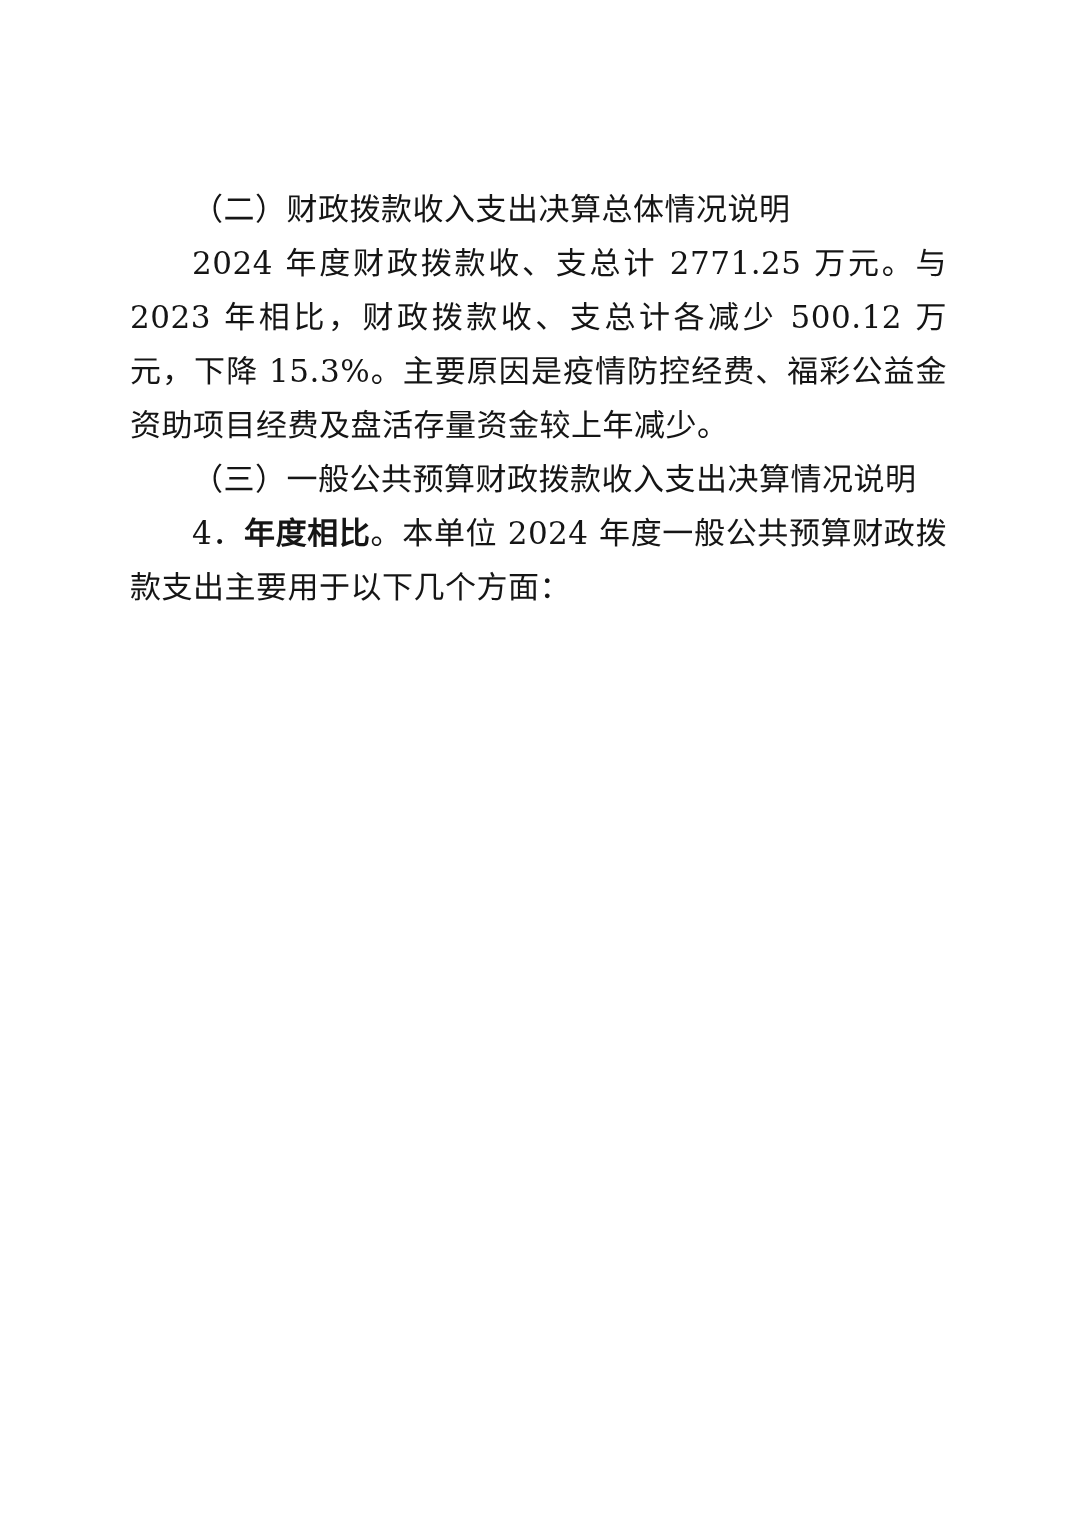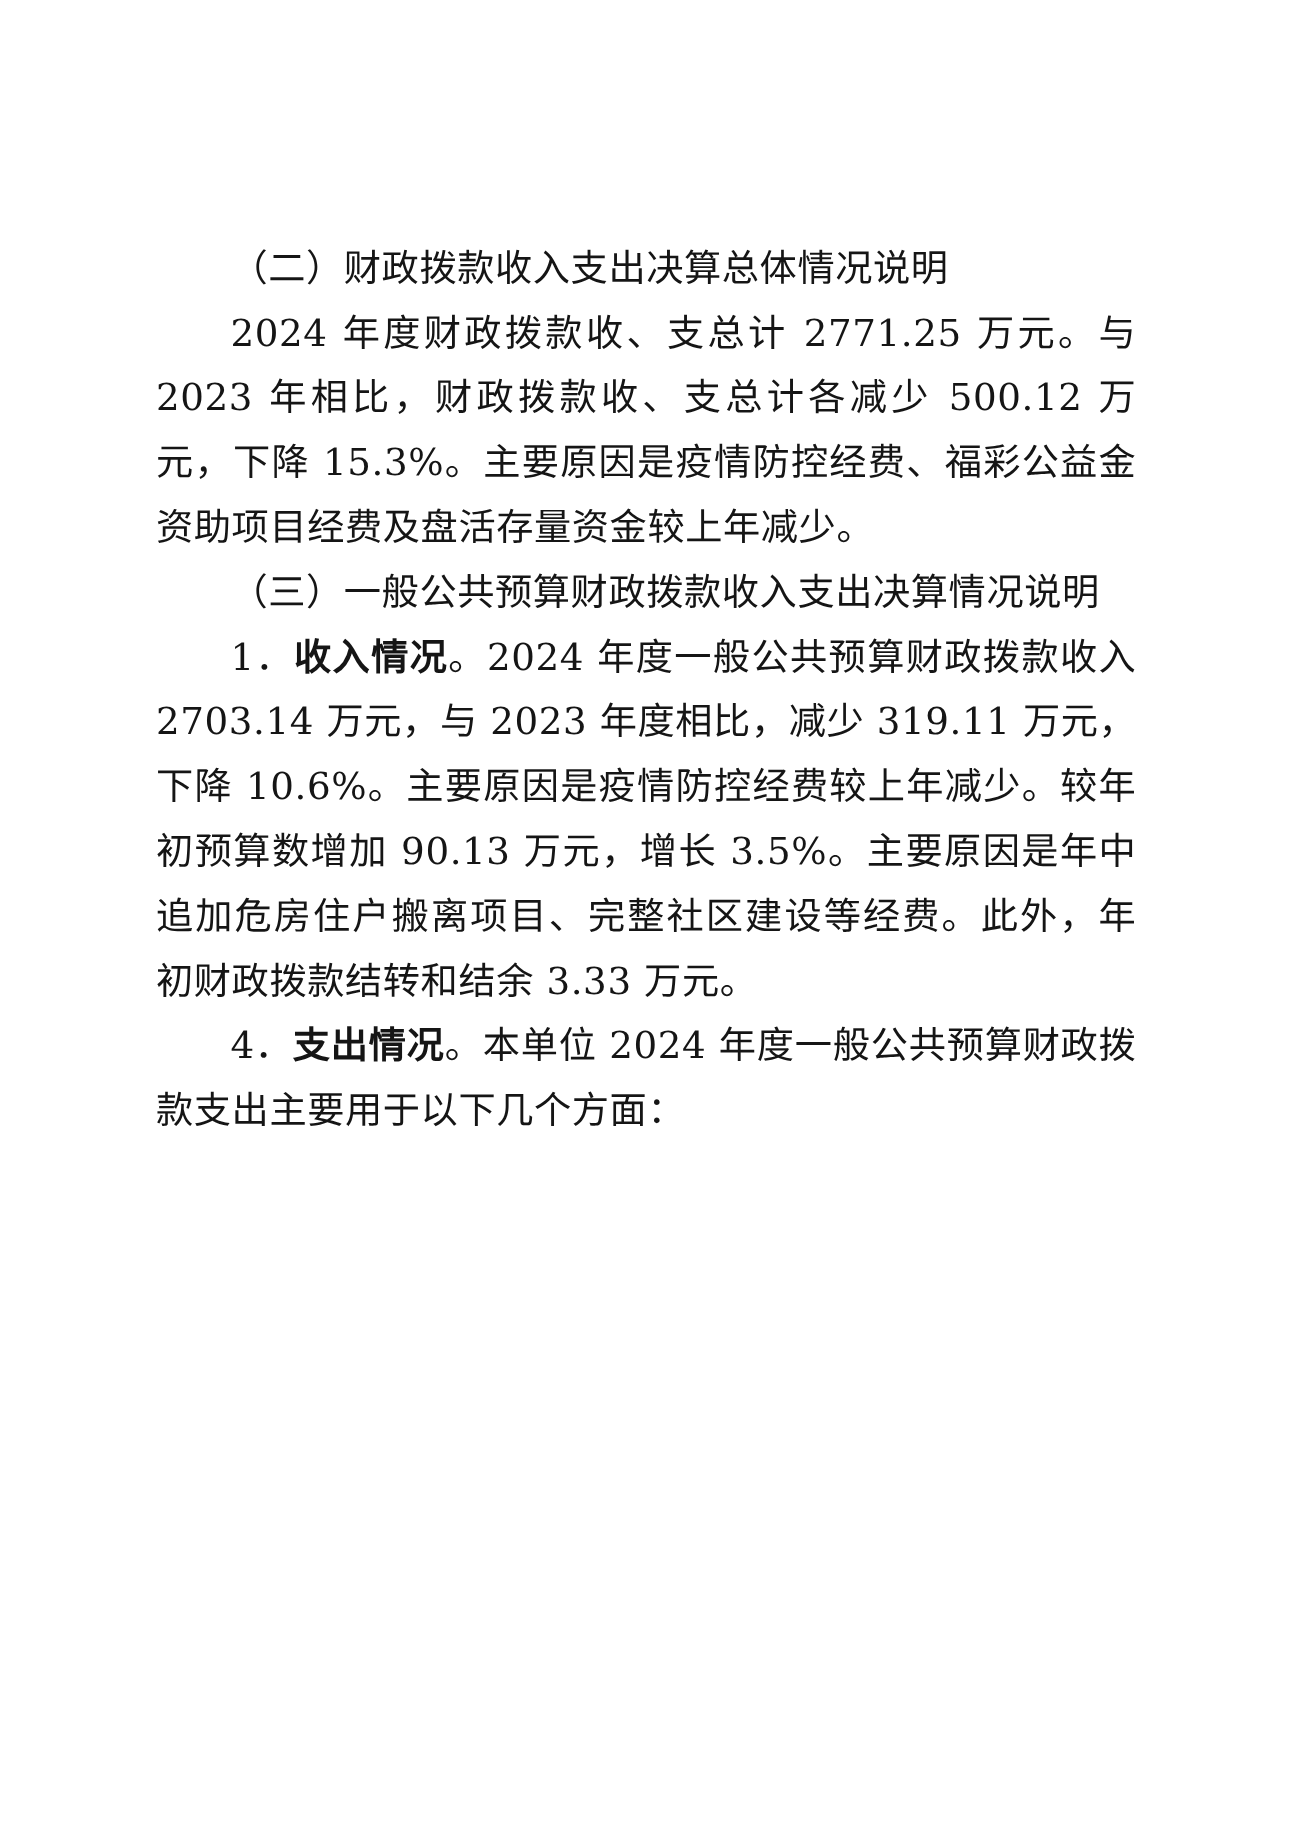--- a/index.html
+++ b/index.html
@@ -1,21 +1,21 @@
 <!DOCTYPE html>
 <html lang="zh-CN"><head>
 <meta charset="utf-8">
 <style>
   * { margin: 0; padding: 0; box-sizing: border-box; }
   html, body { background: #ffffff; }
   .page {
     position: relative;
     width: 1075px;
     height: 1108px;
-    margin: 15px auto;
+    margin: 0 auto;
     background: #ffffff;
     font-family: "DejaVu Serif", "Liberation Serif", serif;
     color: #151515;
     overflow: hidden;
     border-radius: 10px;
   }
   .content {
     position: absolute;
     left: 130px;
     top: 182px;
@@ -51,22 +51,21 @@
 
 <div class="page">
   <div class="content">
 
     <h3 class="hd">（二）财政拨款收入支出决算总体情况说明</h3>
 
     <p><span>2024 年度财政拨款收、支总计 2771.25 万元。与 2023 年相比，财政拨款收、支总计各减少 500.12 万元，下降 15.3%。主要原因是疫情防控经费、福彩公益金资助项目经费及盘活存量资金较上年减少。</span></p>
 
     <h3 class="hd">（三）一般公共预算财政拨款收入支出决算情况说明</h3>
 
-    <p><span>1．</span><span class="item-label">收入情况</span><span>。2024 年度一般公共预算财政拨款收入 2703.14 万元，与 2023 年度相比，减少 319.11 万元，下降 10.6%。主要原因是疫情防控经费较上年减少。较年初预算数增加 90.13 万元，增长 3.5%。主要原因是年中追加危房住户搬离项目、完整社区建设等经费。此外，年初财政拨款结转和结余 3.33 万元。</span></p>
 
 
 
-    <p><span>4．</span><span class="item-label">支出情况</span><span>。本单位 2024 年度一般公共预算财政拨款支出主要用于以下几个方面：</span></p>
+    <p><span>4．</span><span class="item-label">年度相比</span><span>。本单位 2024 年度一般公共预算财政拨款支出主要用于以下几个方面：</span></p>
 
   </div>
 
   <div class="footer">- 4 -</div>
 </div>
 
 </body></html>

